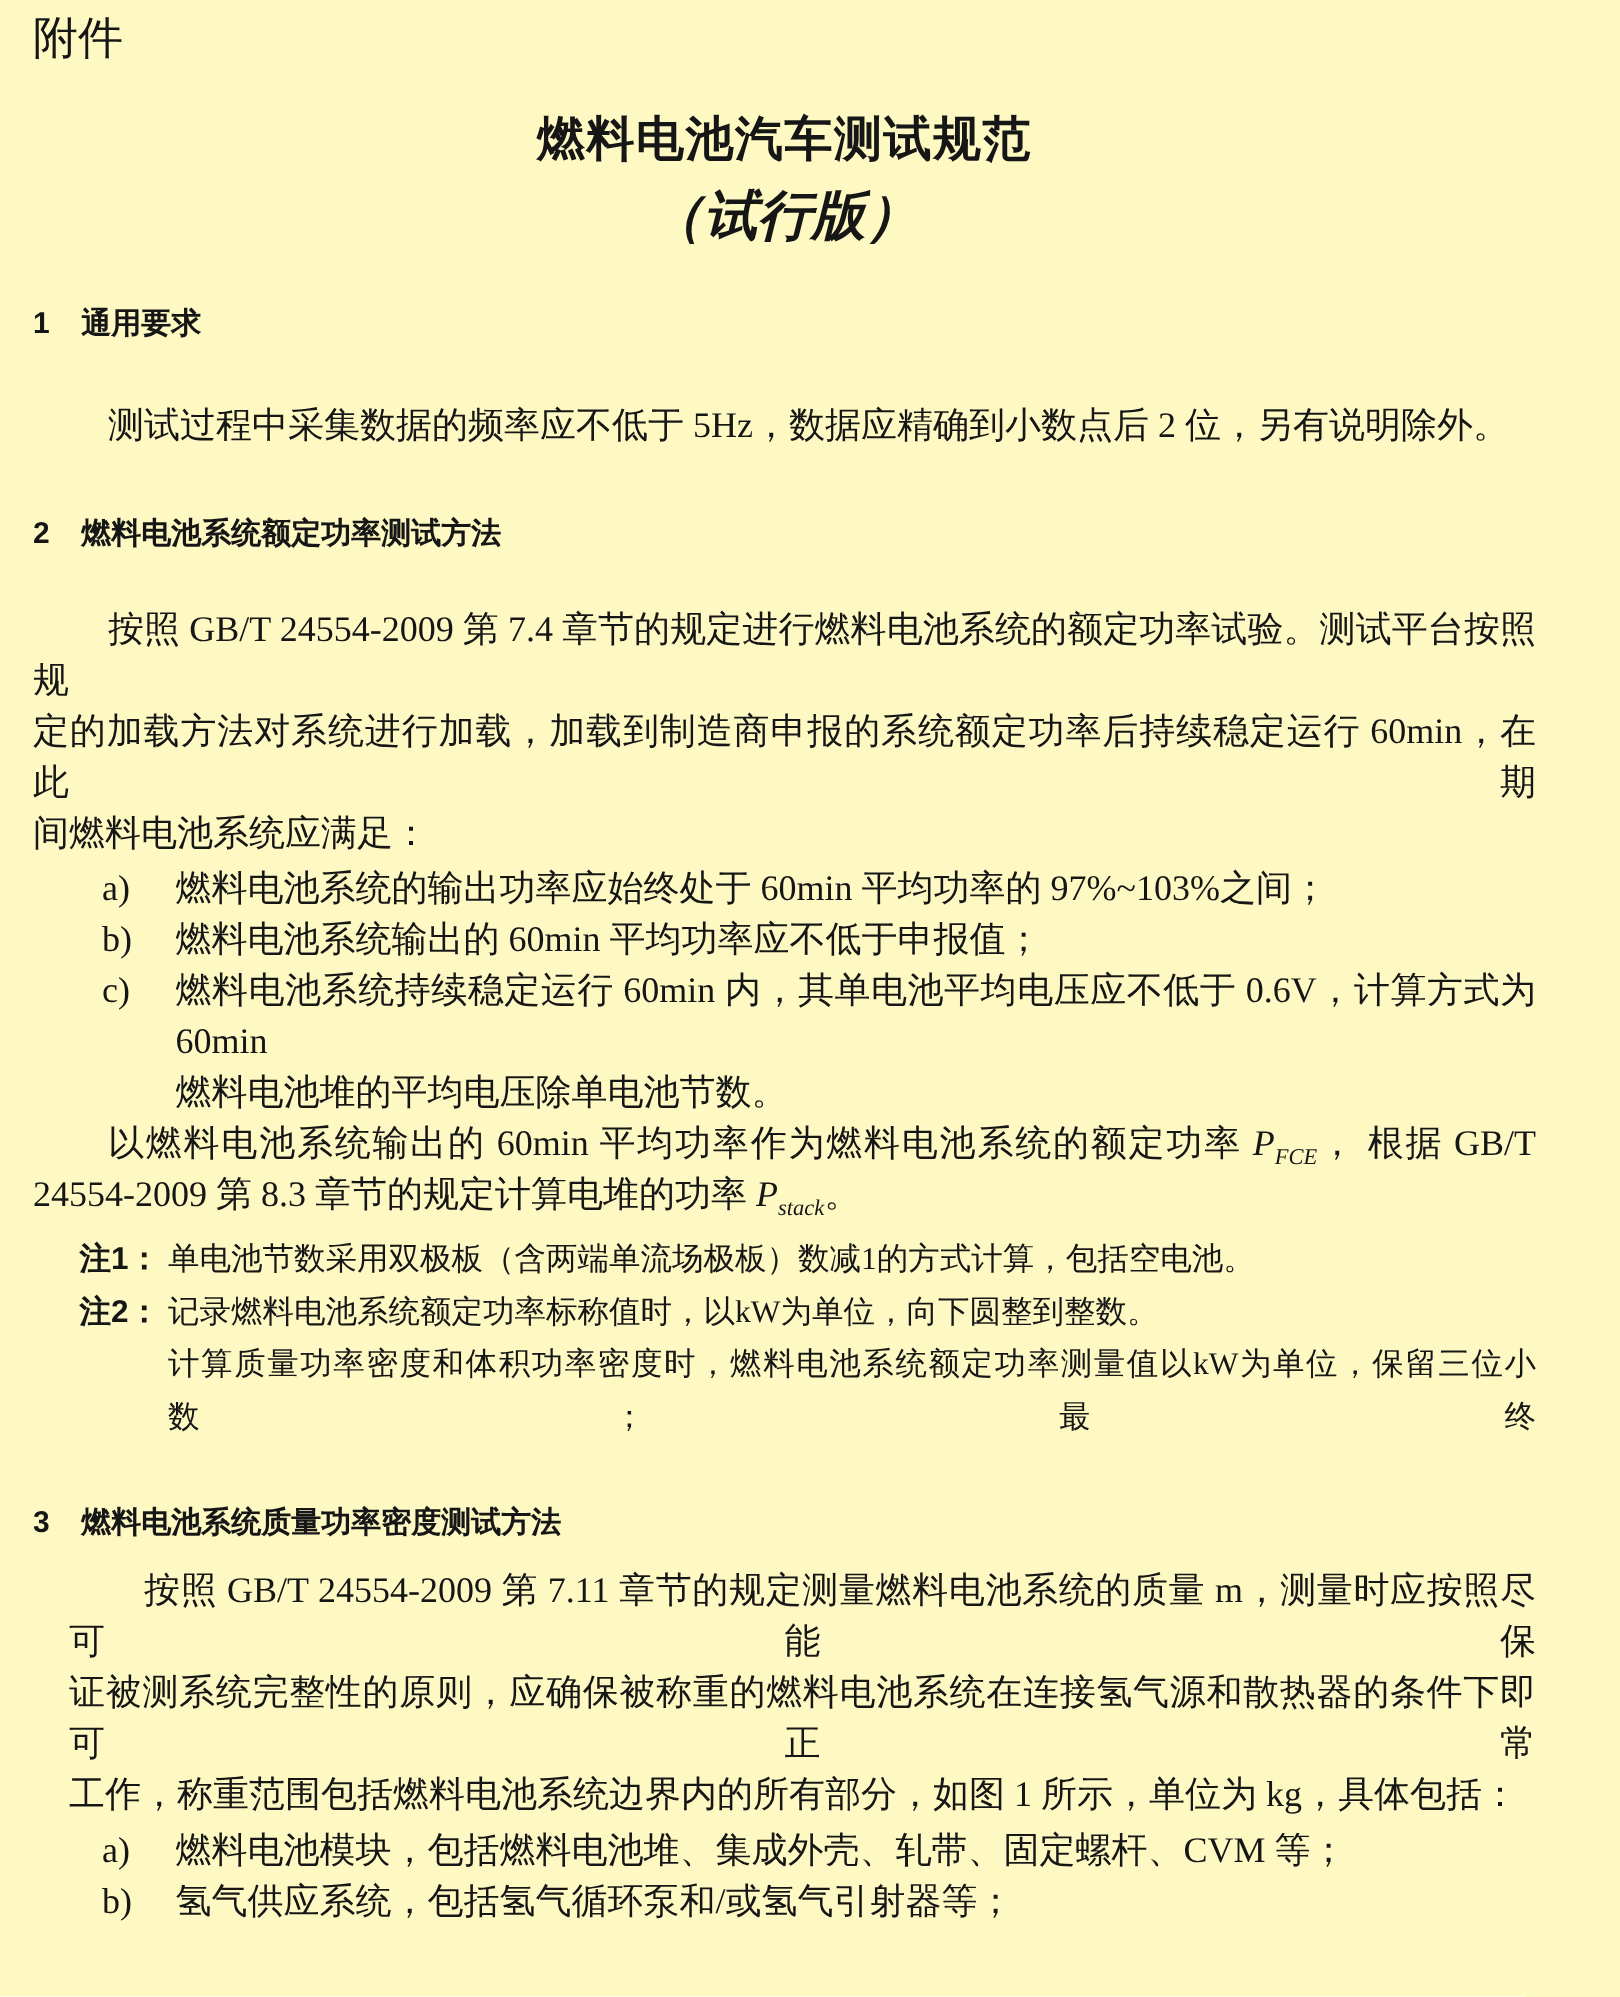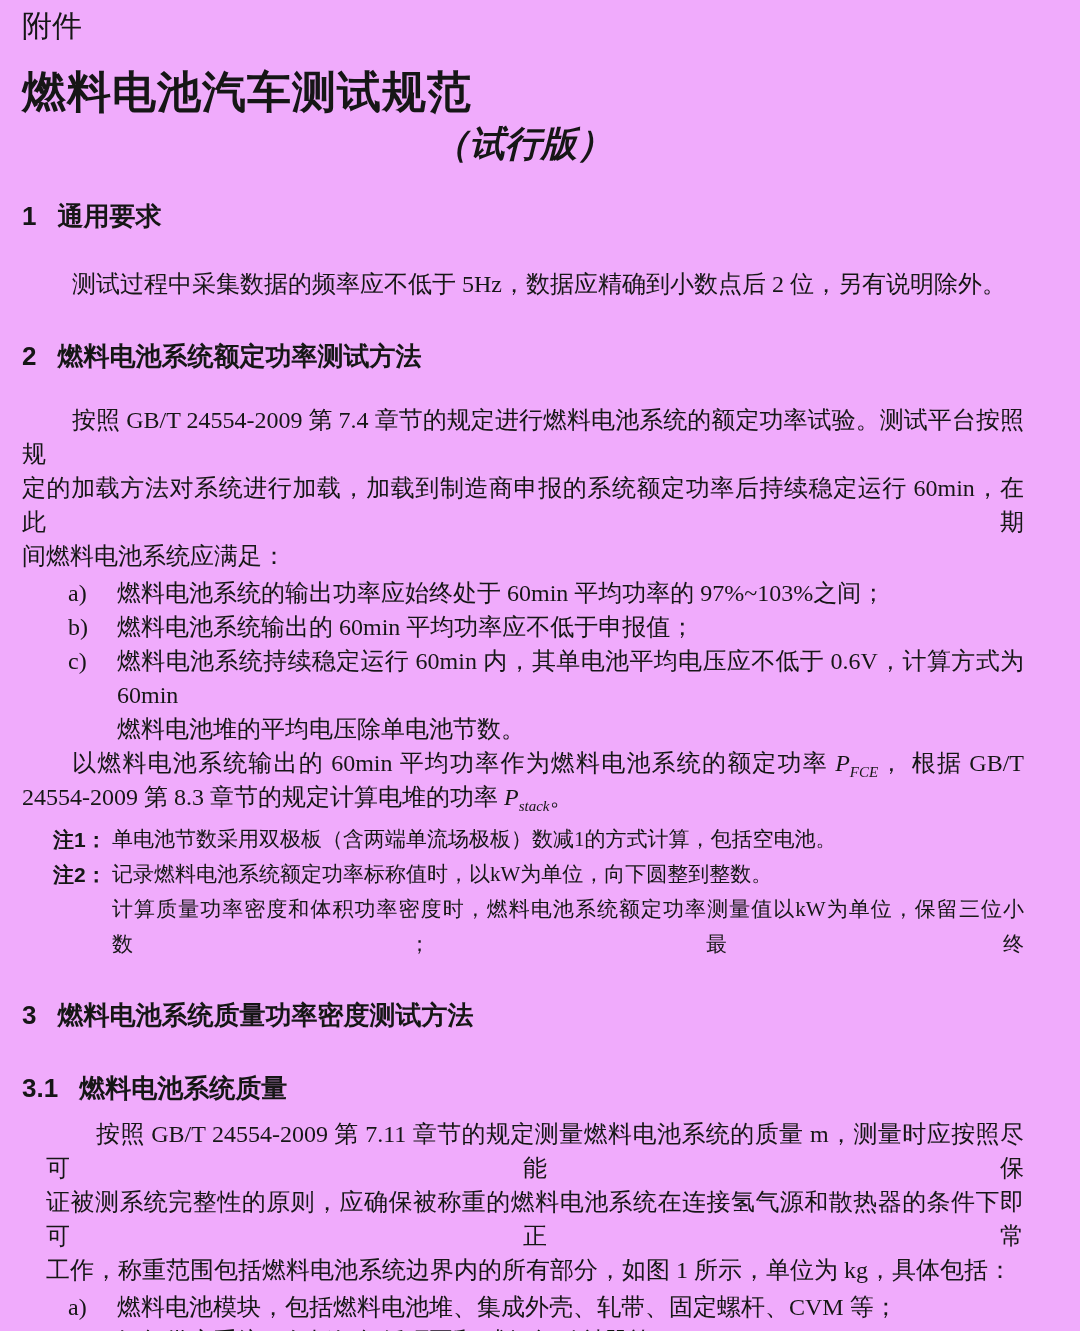--- a/index.html
+++ b/index.html
@@ -1,54 +1,54 @@
 <!DOCTYPE html>
 <html><head>
 <meta charset="utf-8">
 <style>
   html, body { margin: 0; padding: 0; background: #ffffff; }
   .page {
     position: relative;
     width: 1080px;
     height: 1331px;
     box-sizing: border-box;
-    background: #f0abfc;
+    background: #fef9c3;
     padding: 6px 56px 0 22px;
     font-family: "Liberation Serif", "DejaVu Serif", serif;
     font-size: 24px;
     line-height: 34px;
     color: #161616;
     overflow: hidden;
   }
   .attachment {
     font-size: 30px;
     line-height: 40px;
   }
   .doc-title {
     margin-top: 24px;
-    text-align: left;
+    text-align: center;
     font-family: "Liberation Sans", "DejaVu Sans", sans-serif;
     font-weight: 700;
-    font-size: 44px;
+    font-size: 32px;
     line-height: 44px;
     letter-spacing: 1px;
   }
   .doc-subtitle {
     margin-top: 8px;
     text-align: center;
     font-family: "Liberation Sans", "DejaVu Sans", sans-serif;
     font-weight: 700;
     font-size: 36px;
     line-height: 44px;
     font-style: italic;
   }
   .h {
     font-family: "Liberation Sans", "DejaVu Sans", sans-serif;
     font-weight: 700;
-    font-size: 26px;
+    font-size: 20px;
     line-height: 30px;
   }
   .h .hnum { display: inline-block; margin-right: 21px; }
   .h1 { margin-top: 35px; }
   .h2 { margin-top: 40px; }
   .h3 { margin-top: 38px; }
   .h31 { margin-top: 43px; }
   .para-single { margin-top: 36px; }
   .para2 { margin-top: 32px; }
   .para31 { margin-top: 14px; margin-left: 24px; }
@@ -134,23 +134,20 @@
       <span class="note-label">注2：</span>
       <div class="ln">记录燃料电池系统额定功率标称值时，以kW为单位，向下圆整到整数。</div>
       <div class="ln full">计算质量功率密度和体积功率密度时，燃料电池系统额定功率测量值以kW为单位，保留三位小数；最终</div>
     </div>
   </div>
 
   <div class="h h3">
     <span class="hnum">3</span><span>燃料电池系统质量功率密度测试方法</span>
   </div>
 
-  <div class="h h31">
-    <span class="hnum">3.1</span><span>燃料电池系统质量</span>
-  </div>
 
   <div class="para31">
     <div class="ln full indent">按照 GB/T 24554-2009 第 7.11 章节的规定测量燃料电池系统的质量 m，测量时应按照尽可能保</div>
     <div class="ln full">证被测系统完整性的原则，应确保被称重的燃料电池系统在连接氢气源和散热器的条件下即可正常</div>
     <div class="ln">工作，称重范围包括燃料电池系统边界内的所有部分，如图 1 所示，单位为 kg，具体包括：</div>
   </div>
 
   <div class="item item-gap">
     <span class="marker">a)</span>
     <div class="ln">燃料电池模块，包括燃料电池堆、集成外壳、轧带、固定螺杆、CVM 等；</div>

